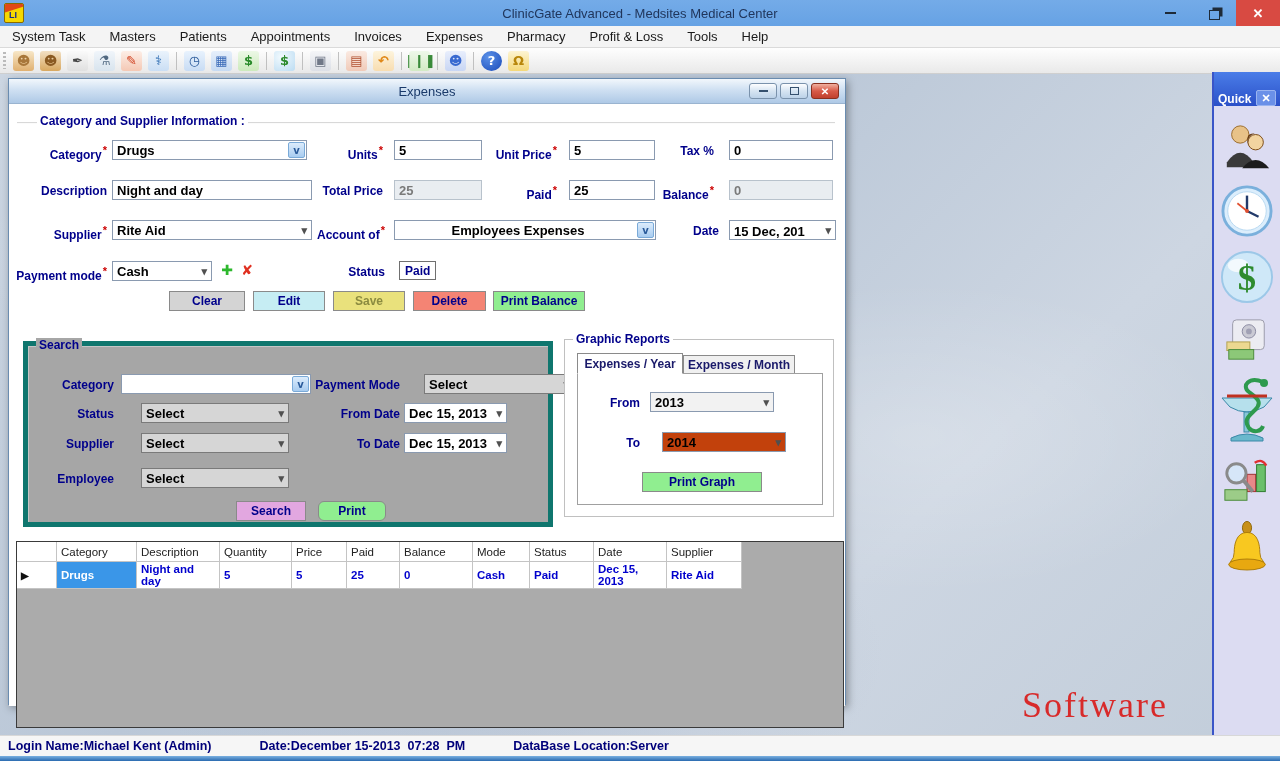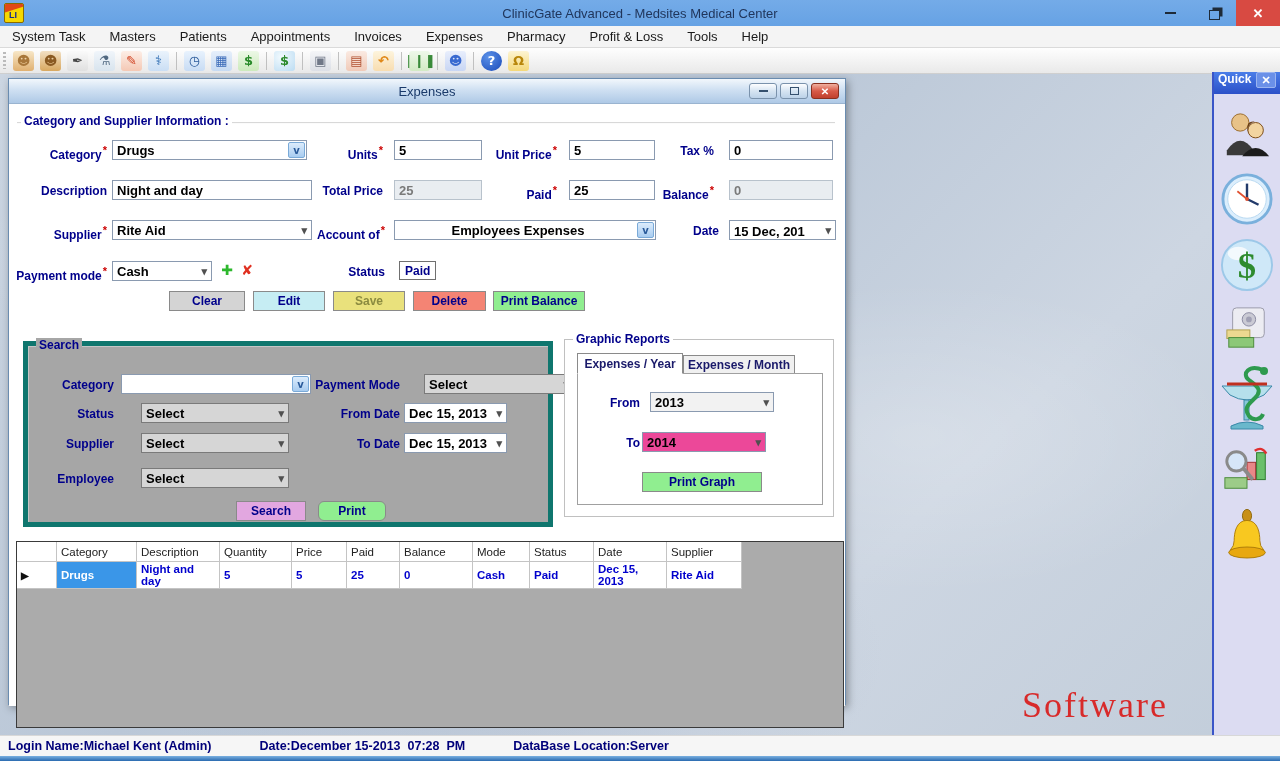--- a/index.html
+++ b/index.html
@@ -44,22 +44,22 @@
       radial-gradient(ellipse 620px 300px at 40% 88%, rgba(150,166,190,.30), transparent 60%),
       linear-gradient(135deg,#ccd6e2,#bac7d7 40%,#cdd6e2 70%,#c2cdda); }
   .brand { position:absolute; left:836px; top:546px; font-family:"Liberation Serif",serif;
     color:#1d2f7e; font-size:84px; letter-spacing:10px; }
   .brand-sub { position:absolute; left:1022px; top:610px; font-family:"Liberation Serif",serif;
     color:#d82a2a; font-size:36px; letter-spacing:2px; }
 
   
   .quick { position:absolute; left:1212px; top:72px; width:68px; height:663px; background:#dcdcf2;
     border-left:2px solid #3a55c8; }
-  .quick-header { height:22px; background:linear-gradient(#4a7de8,#2b50c8); display:flex;
-    align-items:flex-start; justify-content:space-between; padding:0 4px; }
+  .quick-header { height:34px; background:linear-gradient(#4a7de8,#2b50c8); display:flex;
+    align-items:flex-end; justify-content:space-between; padding:0 4px; }
   .quick-title { color:#fff; font:bold 12px "Liberation Sans",sans-serif; }
   .quick-close { width:20px; height:16px; background:#6a90e8; border:1px solid #9ab4f0; border-radius:2px;
     color:#fff; font:bold 11px "Liberation Sans",sans-serif; display:flex; align-items:center; justify-content:center; }
   .quick-icons { display:flex; flex-direction:column; align-items:center; padding-top:16px; gap:13px; }
 
   
   .xwin { position:absolute; left:8px; top:78px; width:838px; height:627px;
     border:1px solid #6a8cb0; background:#fff; box-shadow:2px 3px 8px rgba(0,0,0,.35); }
   .xwin-titlebar { height:25px; background:linear-gradient(#f2f7fc,#cfe0f2 45%,#aec9e6);
     border-bottom:1px solid #9ab4d0; position:relative; display:flex; align-items:center; justify-content:center; }
@@ -187,21 +187,21 @@
       <div class="xwin-title">Expenses</div>
       <div class="xwin-controls">
         <div class="xc min"></div>
         <div class="xc max"></div>
         <div class="xc close"></div>
       </div>
     </div>
 
     <div class="xbody">
 
-      <div class="section-label" style="left:12px; top:10px;text-align:right;">Category and Supplier Information :</div>
+      <div class="section-label" style="left:28px; top:10px;text-align:right;">Category and Supplier Information :</div>
       <div style="position:absolute; left:8px; top:18px; width:818px; height:2px; border-top:1px solid #d8d8d8; border-bottom:1px solid #fbfbfb;"></div>
 
       <div class="lbl req" style="left:20px; top:40px; width:78px;">Category</div>
       <div class="inp combo combo-blue" style="left:103px; top:36px; width:195px;">
         <span>Drugs</span>
         <span class="cbtn">v</span>
       </div>
       <div class="lbl req" style="left:330px; top:40px; width:44px;">Units</div>
       <div class="inp" style="left:385px; top:36px; width:88px;">5</div>
       <div class="lbl req" style="left:486px; top:40px; width:62px;">Unit Price</div>
@@ -290,21 +290,21 @@
       <div class="grbox">
         <div class="section-label" style="left:8px; top:-8px;">Graphic Reports</div>
         <div class="tab active" style="left:12px; top:13px; width:106px; height:21px;">Expenses / Year</div>
         <div class="tab" style="left:118px; top:15px; width:112px; height:19px;">Expenses / Month</div>
         <div class="tabpanel">
           <div class="lbl" style="left:24px; top:22px; width:38px;">From</div>
           <div class="inp combo" style="left:72px; top:18px; width:124px; background:#f2f2f2;">
             <span>2013</span>
           </div>
           <div class="lbl" style="left:24px; top:62px; width:38px;">To</div>
-          <div class="inp combo" style="left:64px; top:58px; width:124px; background:#ec4899;">
+          <div class="inp combo" style="left:84px; top:58px; width:124px; background:#c2410c;">
             <span>2014</span>
           </div>
           <div class="btn" style="left:64px; top:98px; width:120px; background:#90ee90;">Print Graph</div>
         </div>
       </div>
 
       <div class="grid">
         <div class="grow ghead">
           <div class="gcell" style="width:40px; justify-content:center;"></div>
           <div class="gcell" style="width:80px;">Category</div>

